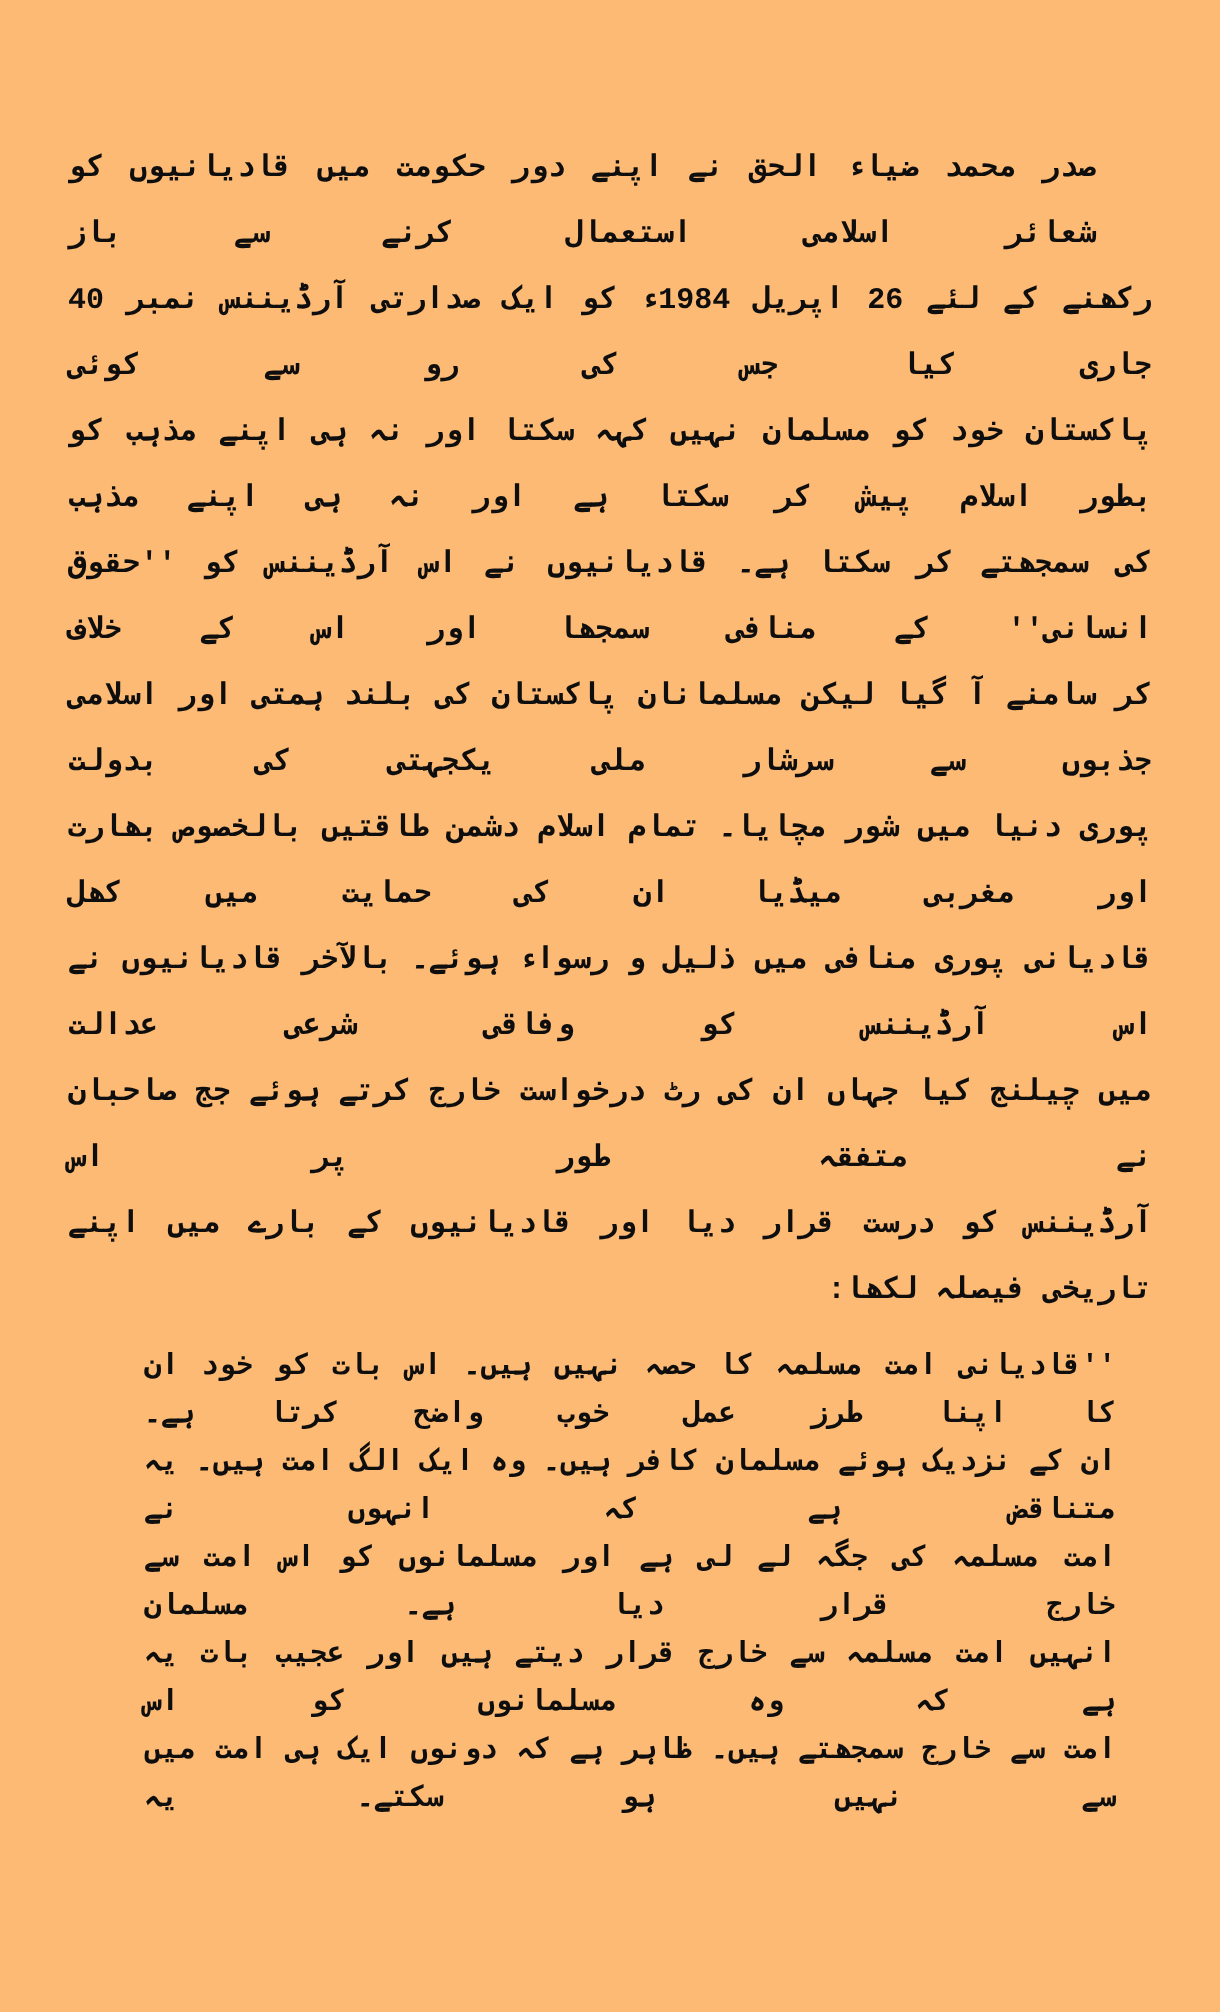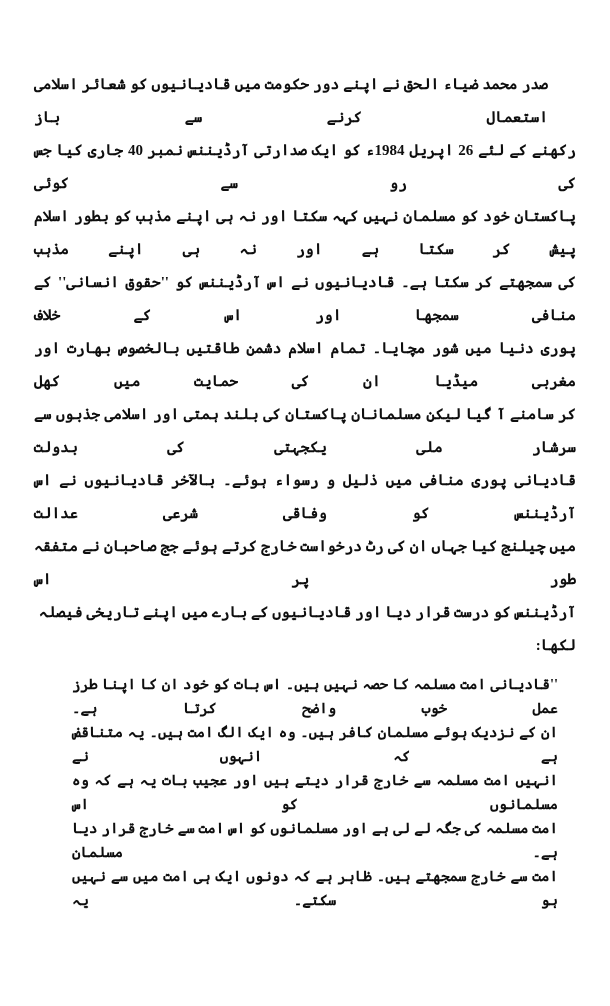--- a/index.html
+++ b/index.html
@@ -2,62 +2,62 @@
 <html lang="ur"><head>
 <meta charset="utf-8">
 <style>
   * { margin: 0; padding: 0; box-sizing: border-box; }
   html, body { background: #d8d8d8; }
   .page {
     position: relative;
     width: 610px;
     height: 1006px;
     margin: 0 auto;
-    background: #ffffff;
+    background: #fdba74;
     color: #0e0e0e;
     padding: 68px 34px 0 34px;
     overflow: hidden;
-    font-family: Liberation Serif, serif;
+    font-family: Liberation Mono, monospace;
   }
   .rtl { direction: rtl; unicode-bidi: embed; }
   .line {
     font-size: 15px;
     font-weight: bold;
     line-height: 33px;
     text-align: justify;
     text-align-last: justify;
     letter-spacing: 0px;
   }
-  .noj { text-align: right; text-align-last: right; }
+  .noj { text-align-last: right; }
   .para1 .line.first { padding-right: 28px; }
   .quote-block {
     margin-top: 10px;
     padding: 0 18px 0 38px;
   }
   .quote-block .line { line-height: 24px; font-size: 14.5px; }
 </style>
 </head>
 <body>
 
 <div class="page">
 
   <div class="para1 rtl">
     <div class="line first">صدر محمد ضیاء الحق نے اپنے دور حکومت میں قادیانیوں کو شعائر اسلامی استعمال کرنے سے باز</div>
     <div class="line">رکھنے کے لئے 26 اپریل 1984ء کو ایک صدارتی آرڈیننس نمبر 40 جاری کیا جس کی رو سے کوئی</div>
     <div class="line">پاکستان خود کو مسلمان نہیں کہہ سکتا اور نہ ہی اپنے مذہب کو بطور اسلام پیش کر سکتا ہے اور نہ ہی اپنے مذہب</div>
     <div class="line">کی سمجھتے کر سکتا ہے۔ قادیانیوں نے اس آرڈیننس کو ''حقوق انسانی'' کے منافی سمجھا اور اس کے خلاف</div>
+    <div class="line">کر سامنے آ گیا لیکن مسلمانان پاکستان کی بلند ہمتی اور اسلامی جذبوں سے سرشار ملی یکجہتی کی بدولت</div>
     <div class="line">پوری دنیا میں شور مچایا۔ تمام اسلام دشمن طاقتیں بالخصوص بھارت اور مغربی میڈیا ان کی حمایت میں کھل</div>
-    <div class="line">کر سامنے آ گیا لیکن مسلمانان پاکستان کی بلند ہمتی اور اسلامی جذبوں سے سرشار ملی یکجہتی کی بدولت</div>
     <div class="line">قادیانی پوری منافی میں ذلیل و رسواء ہوئے۔ بالآخر قادیانیوں نے اس آرڈیننس کو وفاقی شرعی عدالت</div>
     <div class="line">میں چیلنج کیا جہاں ان کی رٹ درخواست خارج کرتے ہوئے جج صاحبان نے متفقہ طور پر اس</div>
     <div class="line noj">آرڈیننس کو درست قرار دیا اور قادیانیوں کے بارے میں اپنے تاریخی فیصلہ لکھا:</div>
   </div>
 
   <div class="quote-block rtl">
     <div class="line">''قادیانی امت مسلمہ کا حصہ نہیں ہیں۔ اس بات کو خود ان کا اپنا طرز عمل خوب واضح کرتا ہے۔</div>
     <div class="line">ان کے نزدیک ہوئے مسلمان کافر ہیں۔ وہ ایک الگ امت ہیں۔ یہ متناقض ہے کہ انہوں نے</div>
+    <div class="line">امت مسلمہ کی جگہ لے لی ہے اور مسلمانوں کو اس امت سے خارج قرار دیا ہے۔ مسلمان</div>
     <div class="line">انہیں امت مسلمہ سے خارج قرار دیتے ہیں اور عجیب بات یہ ہے کہ وہ مسلمانوں کو اس</div>
-    <div class="line">امت مسلمہ کی جگہ لے لی ہے اور مسلمانوں کو اس امت سے خارج قرار دیا ہے۔ مسلمان</div>
     <div class="line">امت سے خارج سمجھتے ہیں۔ ظاہر ہے کہ دونوں ایک ہی امت میں سے نہیں ہو سکتے۔ یہ</div>
 
   </div>
 
 </div>
 
 </body></html>

